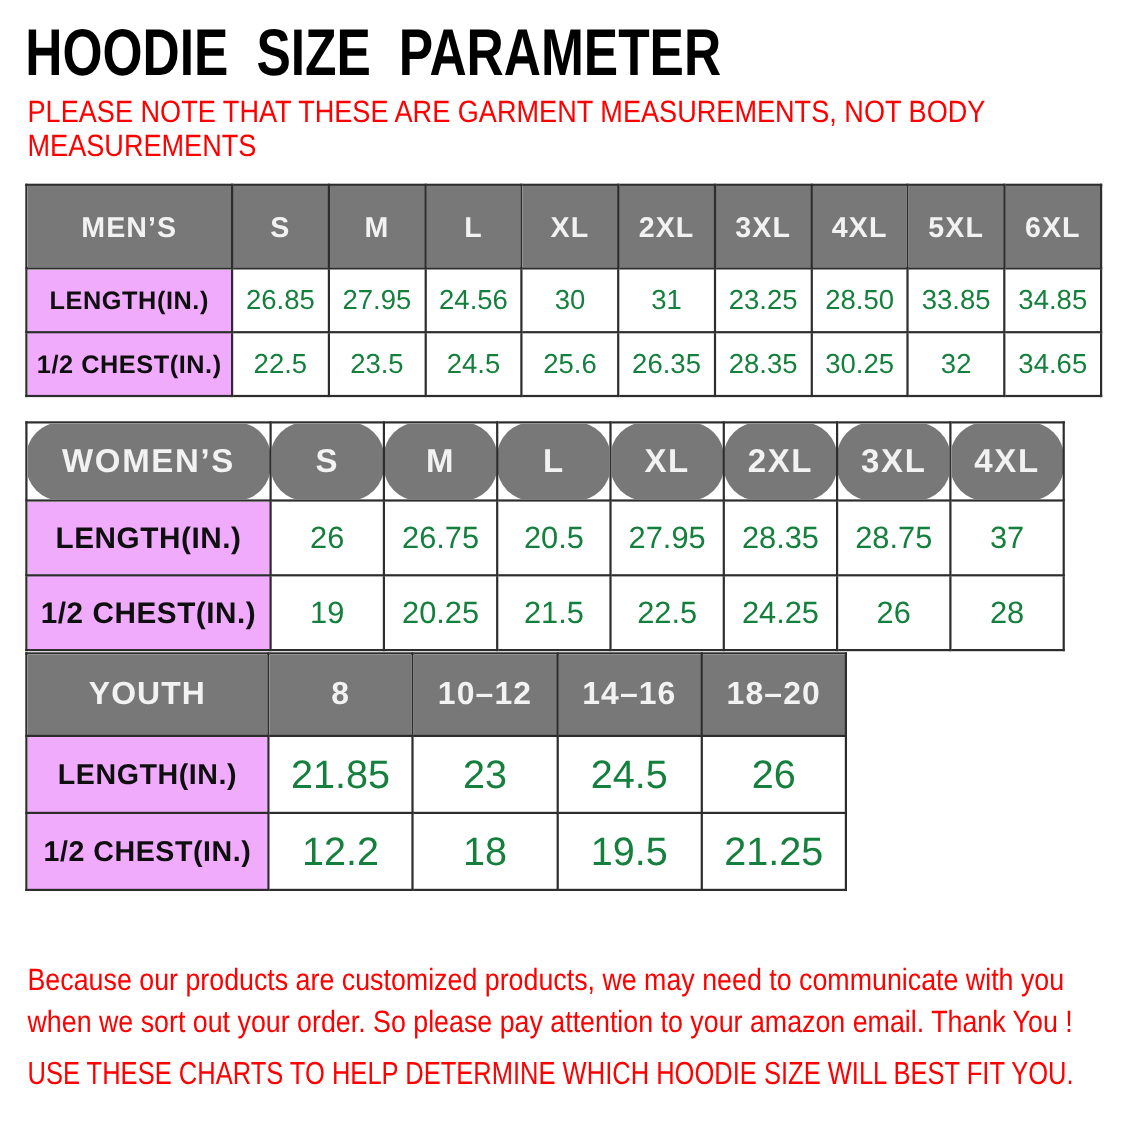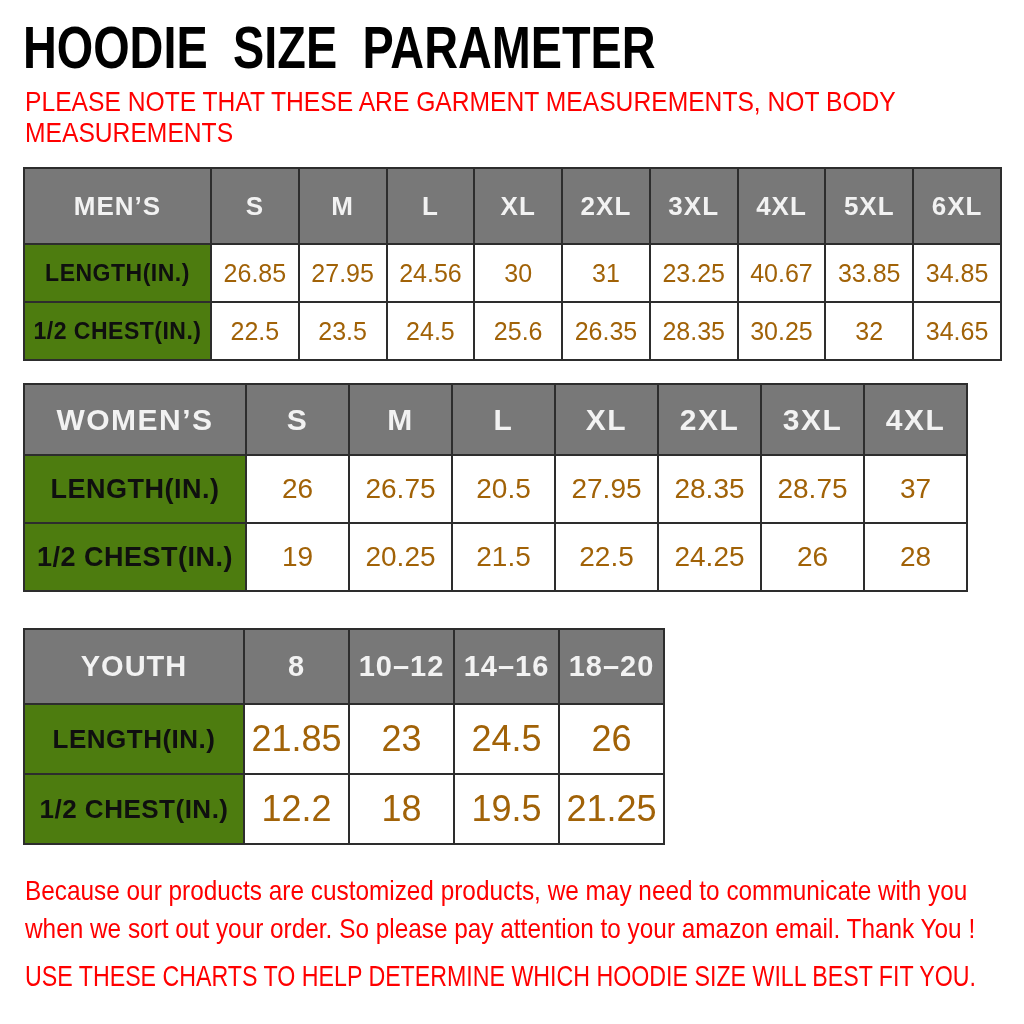--- a/index.html
+++ b/index.html
@@ -29,38 +29,38 @@
     background:#ffffff;
   }
   table.size-table th,table.size-table td{
     border:2px solid #2d2d2d;
     text-align:center;vertical-align:middle;
     padding:0;overflow:hidden;
   }
   .hdr{
     background:#787878;color:#f2f2f2;font-weight:bold;
   }
-  td.val{color:#a16207;font-weight:400;}
-  th.rowlab{background:#4d7c0f;color:#0f0f0f;font-weight:600;}
+  td.val{color:#15803d;font-weight:400;}
+  th.rowlab{background:#f0abfc;color:#0f0f0f;font-weight:600;}
   
   #mens-table{left:23px;top:167px;width:979px;}
   #mens-table thead tr{height:76px;}
   #mens-table tbody tr{height:58px;}
   #mens-table .hdr{font-size:26px;letter-spacing:1px;}
   #mens-table th.rowlab{font-size:23px;letter-spacing:0.5px;}
   #mens-table td.val{font-size:25px;}
   
   #womens-table{left:23px;top:383px;width:945px;}
   #womens-table thead tr{height:71px;}
   #womens-table tbody tr{height:68px;}
-  #womens-table .hdr{font-size:30px;letter-spacing:1.5px;}
+  #womens-table .hdr{font-size:30px;letter-spacing:1.5px;border-radius:31px;}
   #womens-table th.rowlab{font-size:27px;letter-spacing:0.5px;}
   #womens-table td.val{font-size:28px;}
   
-  #youth-table{left:23px;top:628px;width:642px;}
+  #youth-table{left:23px;top:593px;width:747px;}
   #youth-table thead tr{height:75px;}
   #youth-table tbody tr{height:70px;}
   #youth-table .hdr{font-size:29px;letter-spacing:1px;}
   #youth-table th.rowlab{font-size:26px;letter-spacing:0.5px;}
   #youth-table td.val{font-size:36px;}
   
   #footer-note{
     left:25px;top:872px;color:#ff0000;
     font-size:28px;line-height:38px;font-weight:400;
     transform:scaleX(0.87);transform-origin:left top;
@@ -102,21 +102,21 @@
       </thead>
       <tbody>
         <tr>
           <th class="rowlab">LENGTH(IN.)</th>
           <td class="val">26.85</td>
           <td class="val">27.95</td>
           <td class="val">24.56</td>
           <td class="val">30</td>
           <td class="val">31</td>
           <td class="val">23.25</td>
-          <td class="val">40.67</td>
+          <td class="val">28.50</td>
           <td class="val">33.85</td>
           <td class="val">34.85</td>
         </tr>
         <tr>
           <th class="rowlab">1/2 CHEST(IN.)</th>
           <td class="val">22.5</td>
           <td class="val">23.5</td>
           <td class="val">24.5</td>
           <td class="val">25.6</td>
           <td class="val">26.35</td>

